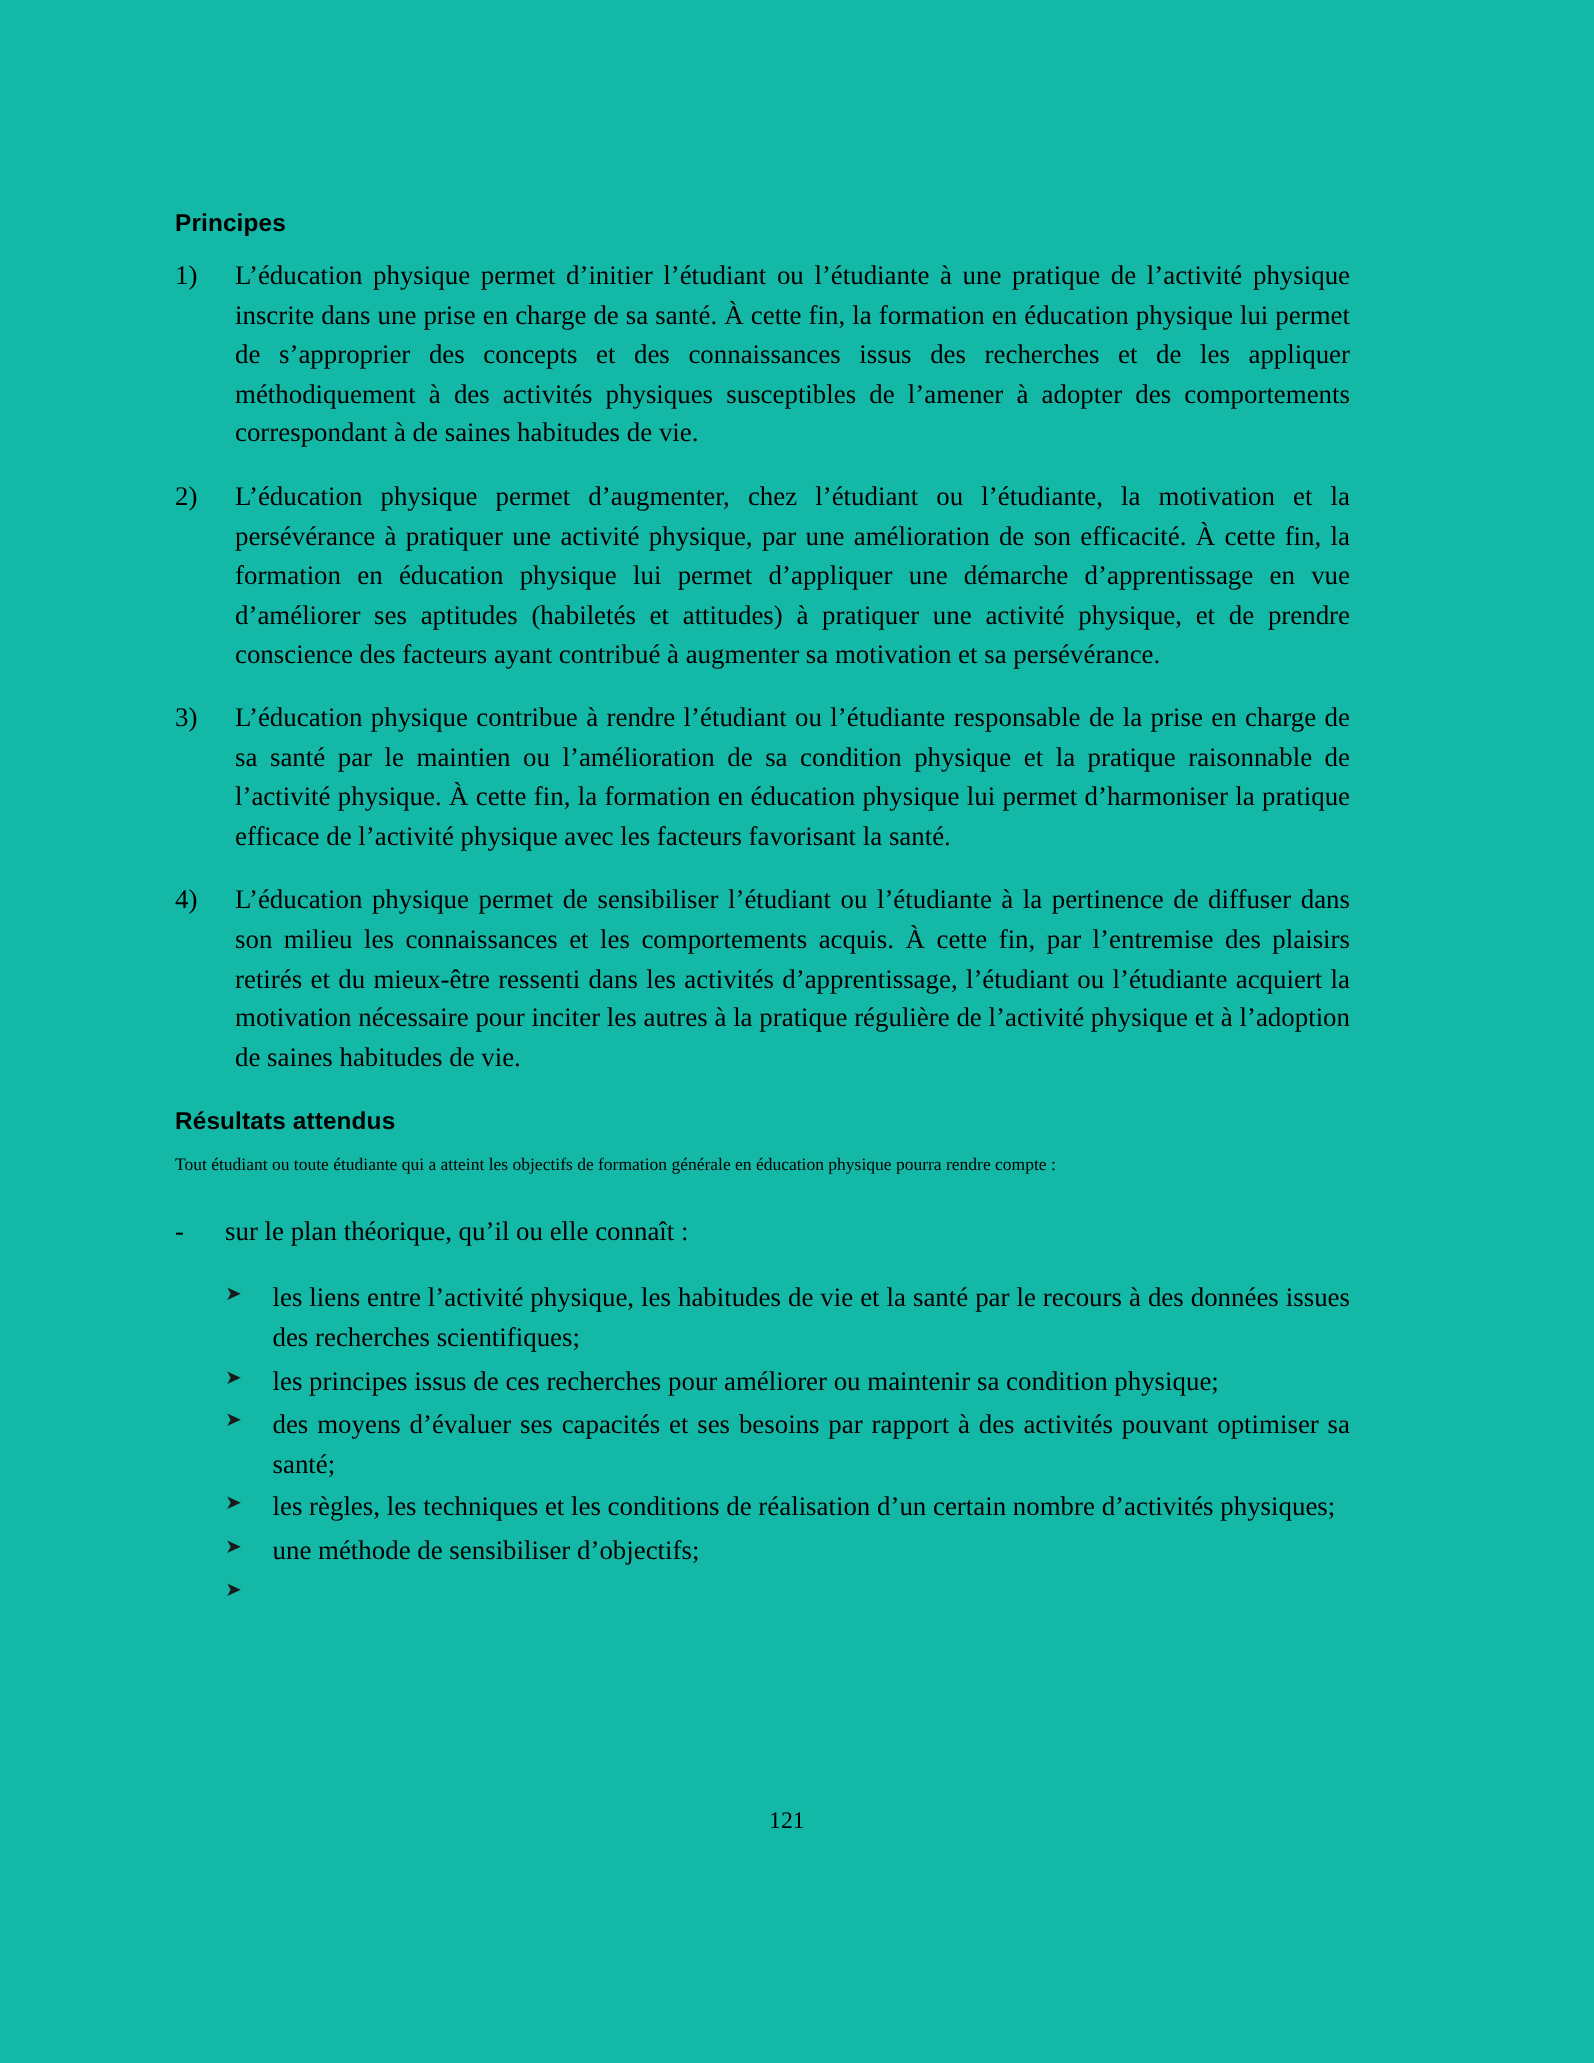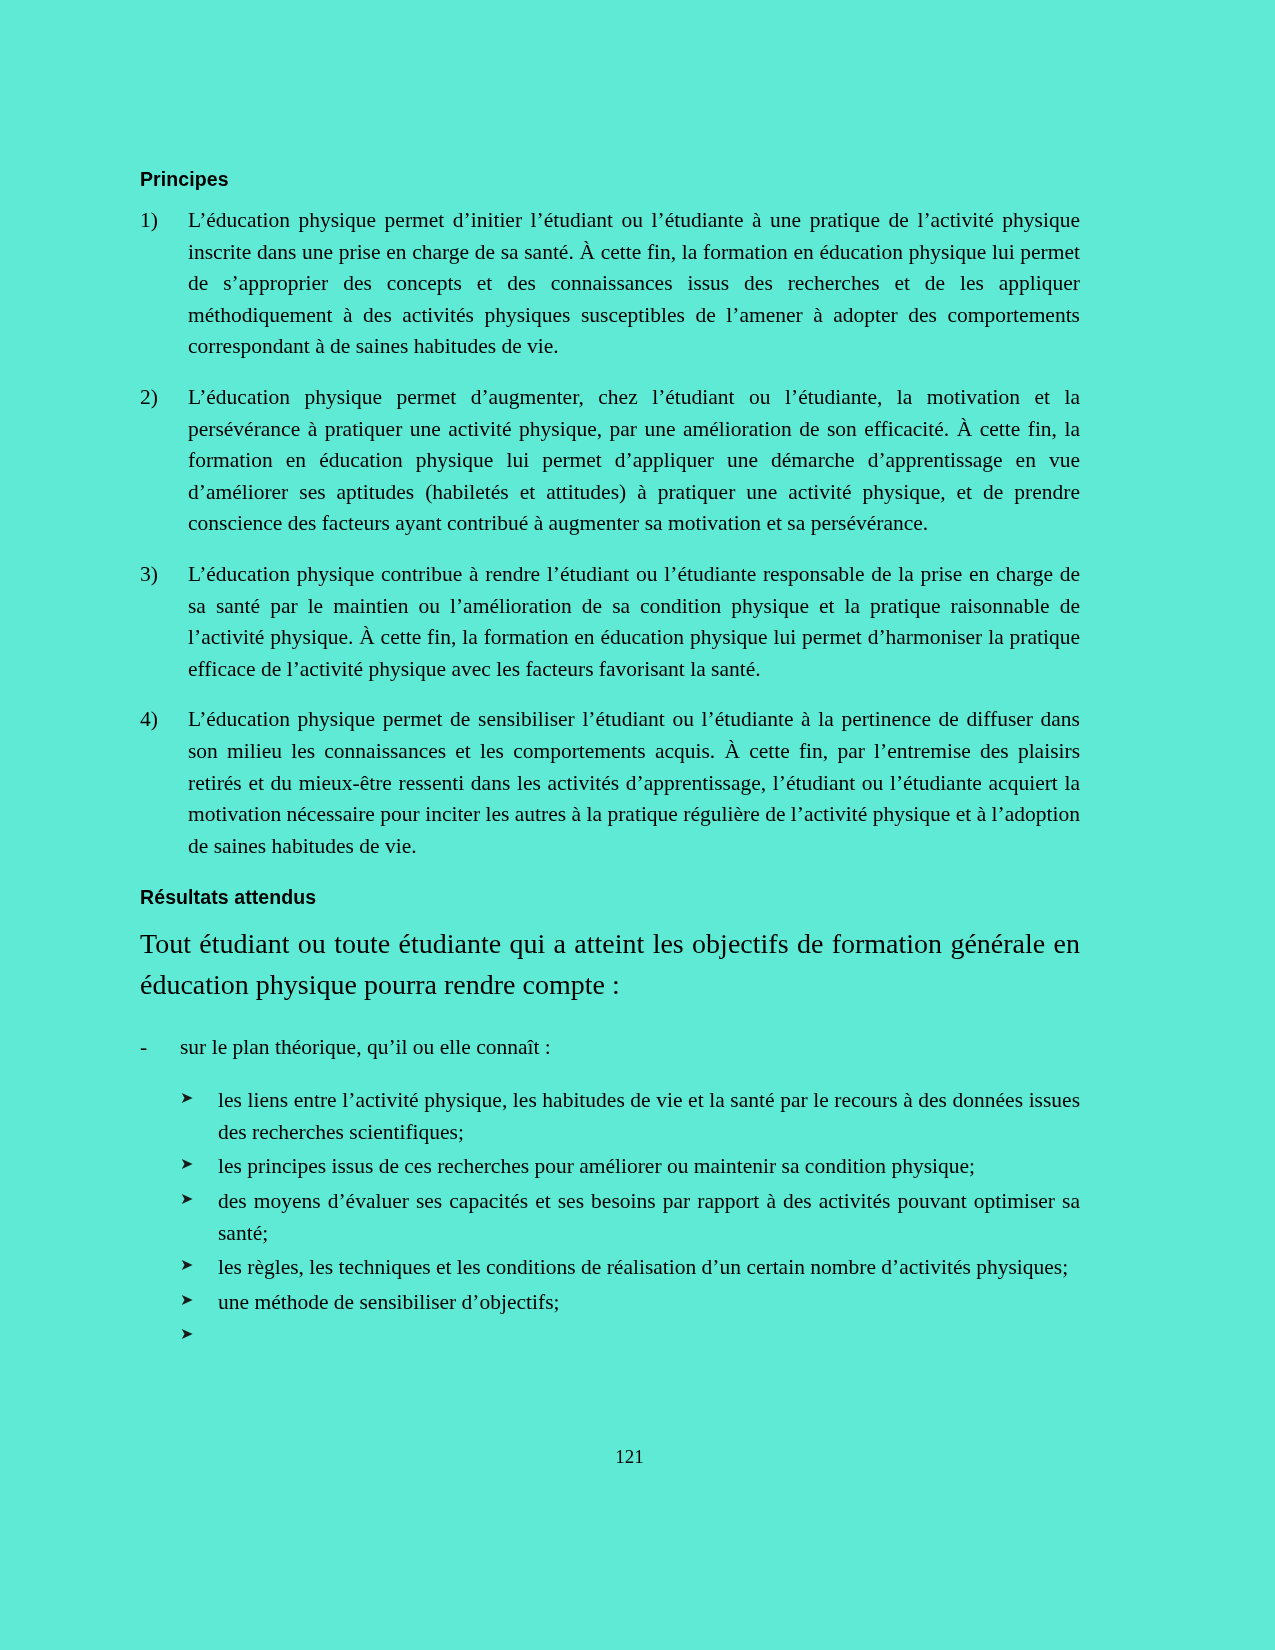--- a/index.html
+++ b/index.html
@@ -4,21 +4,21 @@
 <style>
   html, body {
     margin: 0;
     padding: 0;
     background: #ffffff;
   }
   .page {
     width: 1275px;
     height: 1650px;
     position: relative;
-    background: #5eead4;
+    background: #14b8a6;
     font-family: "Liberation Serif", serif;
     color: #000000;
     box-sizing: border-box;
     overflow: hidden;
   }
   .content {
     position: absolute;
     left: 140px;
     top: 168px;
     width: 940px;
@@ -53,21 +53,21 @@
     position: absolute;
     left: 0;
     top: 0;
     width: 40px;
     text-align: left;
     font-size: 21.5px;
   }
 
   
   p.body-text {
-    font-size: 28px;
+    font-size: 14px;
     line-height: 1.47;
     text-align: justify;
     margin: 0 0 8px 0;
   }
 
   
   ul.dash-list {
     list-style: none;
     margin: 26px 0 0 0;
     padding: 0;

